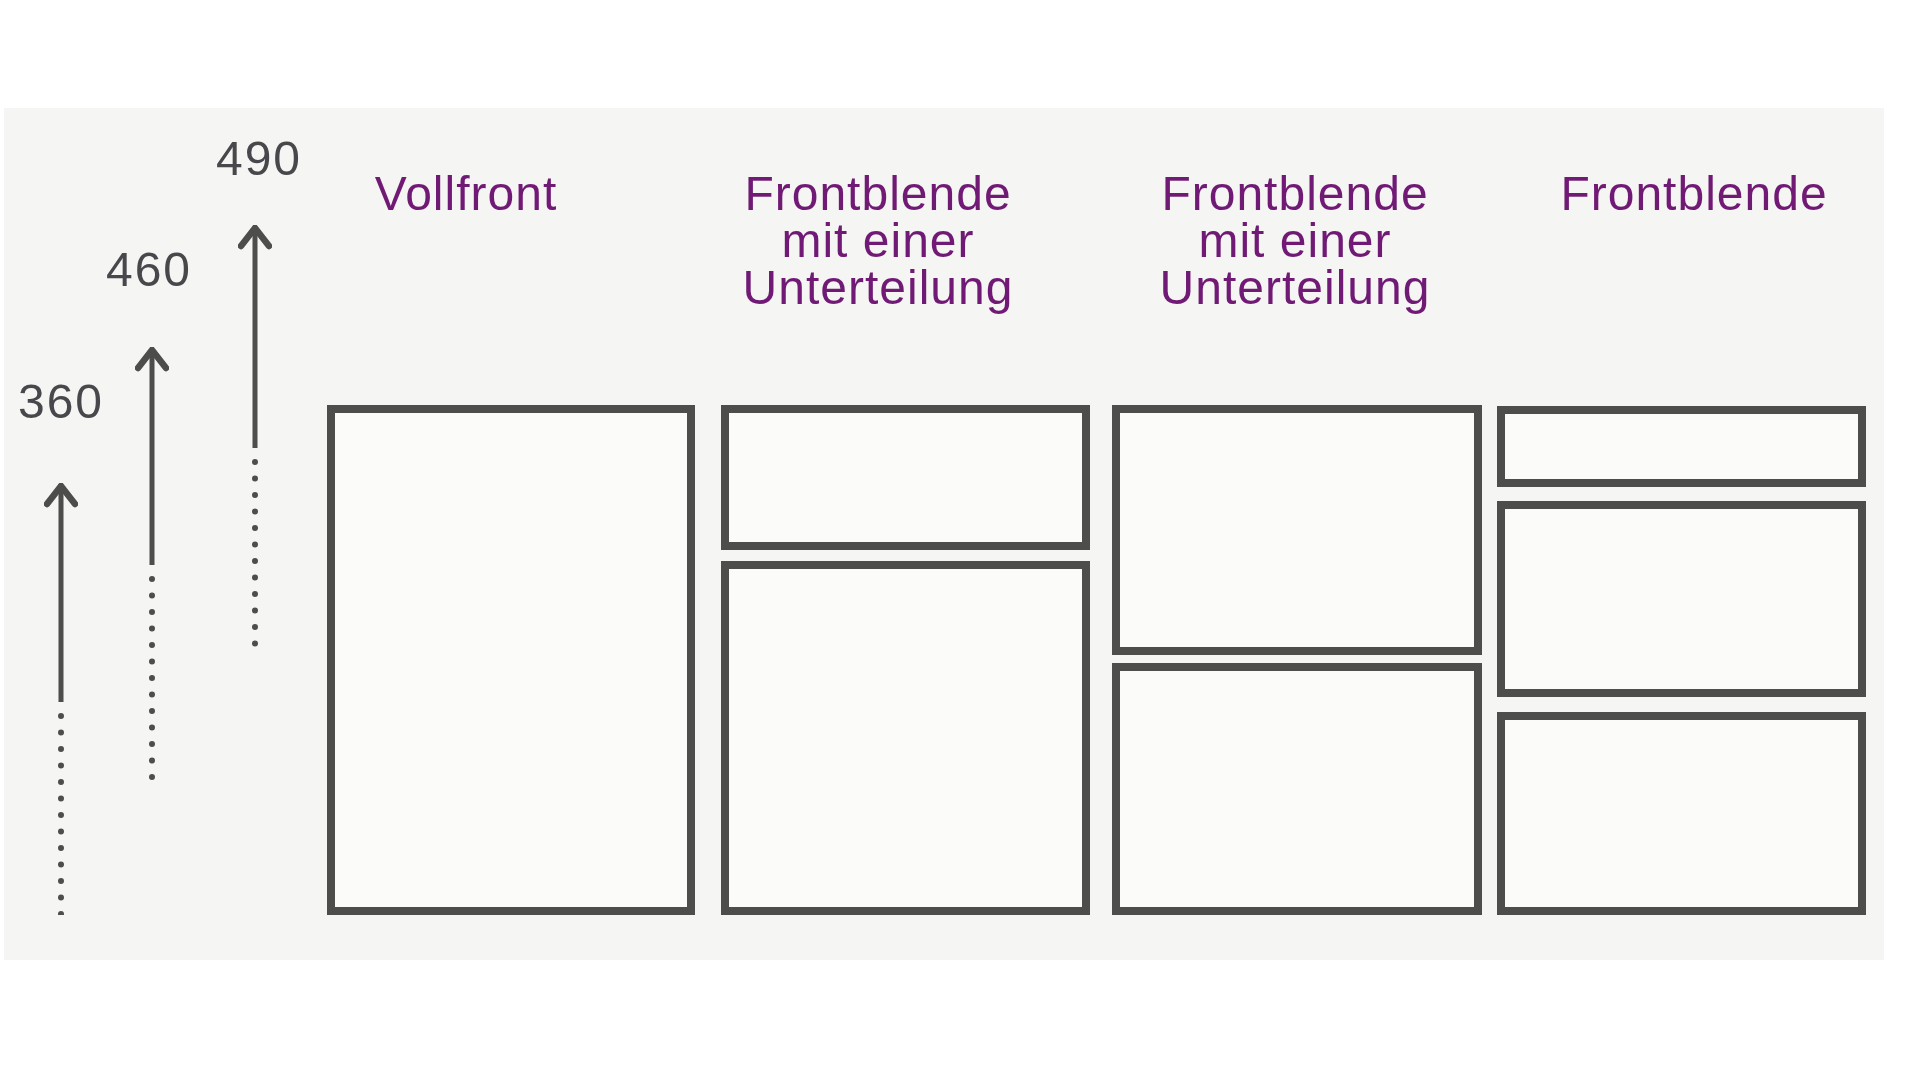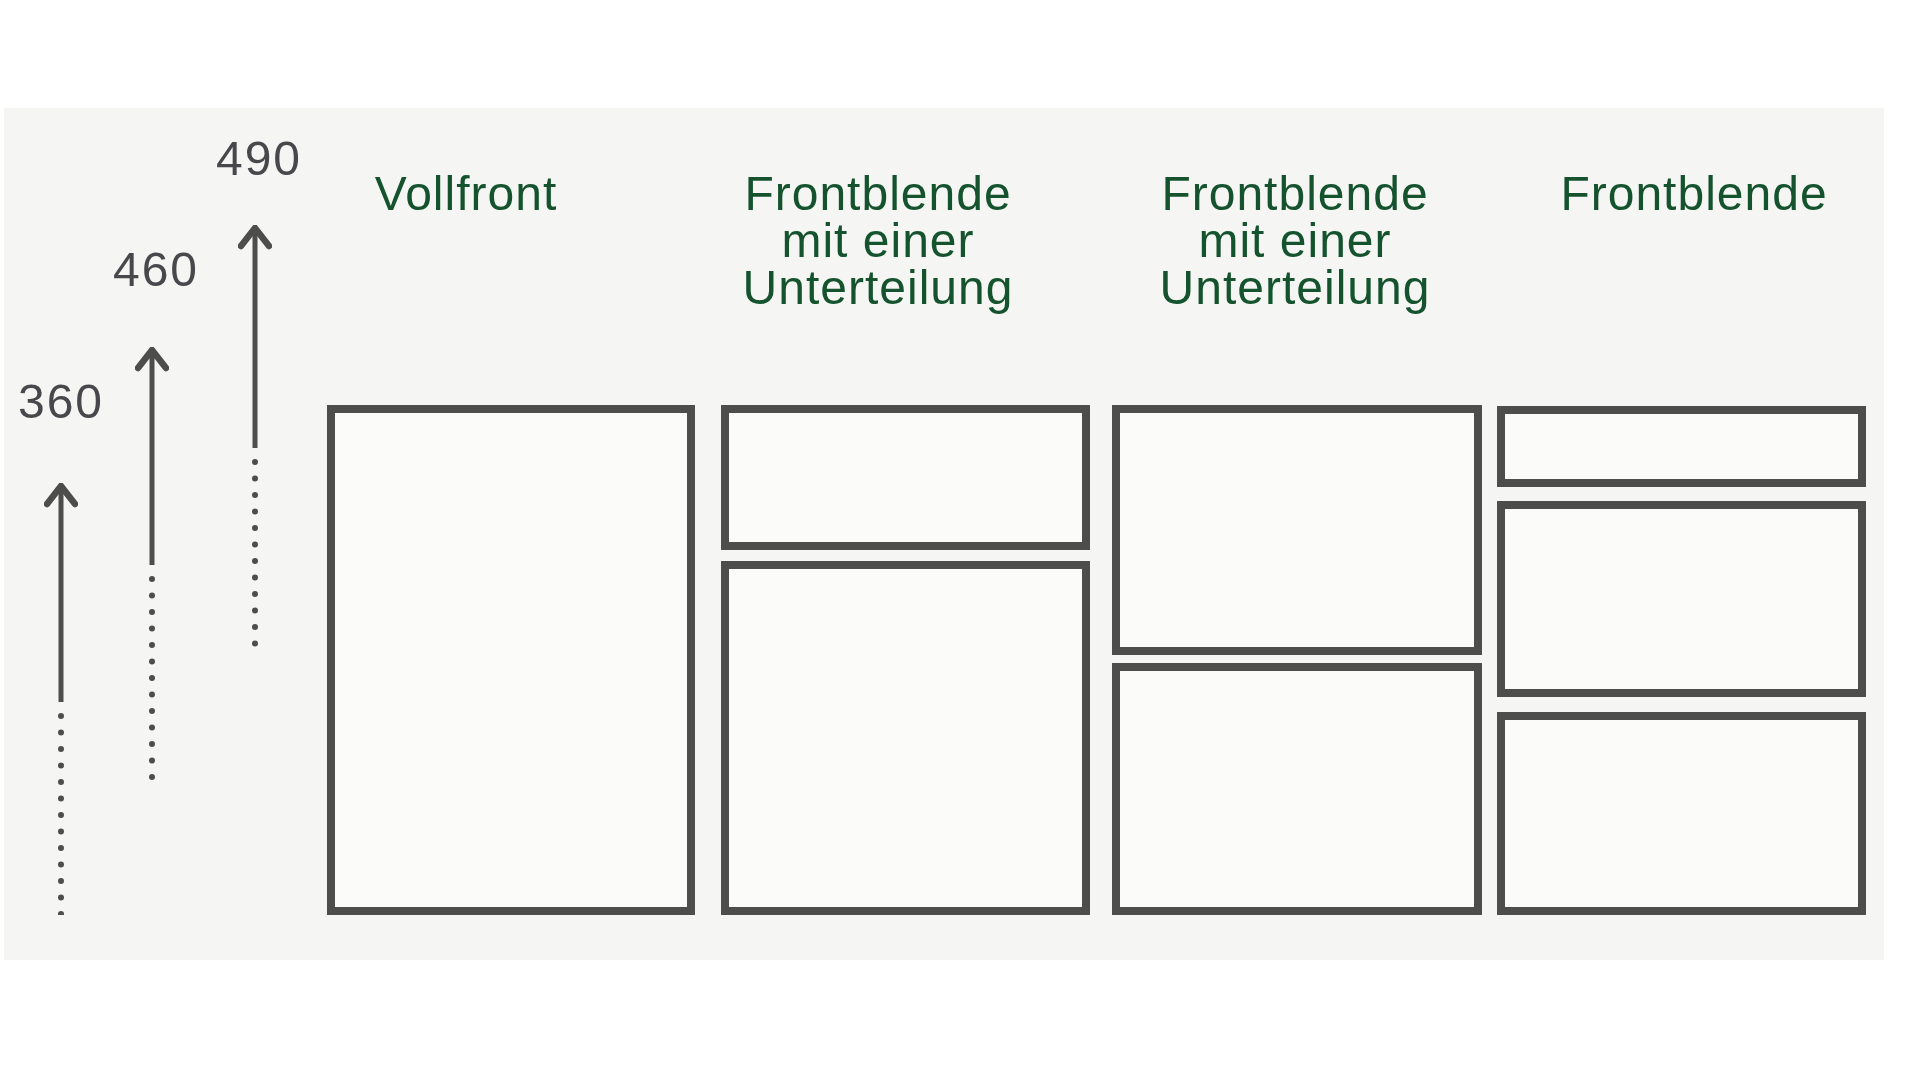--- a/index.html
+++ b/index.html
@@ -28,40 +28,40 @@
     position: absolute;
     width: 160px;
     text-align: center;
     font-size: 48px;
     font-weight: 400;
     letter-spacing: 2px;
     color: #48484c;
     line-height: 1;
   }
   .dim-490 { left: 179px; top: 135px; }
-  .dim-460 { left: 76px;  top: 246px; }
+  .dim-460 { left: 69px;  top: 246px; }
   .dim-360 { left: -19px; top: 378px; }
   
   .arrow {
     position: absolute;
     width: 34px;
   }
   .arrow-490 { left: 238px; top: 225px; height: 433px; }
   .arrow-460 { left: 135px; top: 347px; height: 435px; }
   .arrow-360 { left: 44px;  top: 483px; height: 432px; }
   
   .col-title {
     position: absolute;
     top: 170px;
     width: 420px;
     text-align: center;
     font-size: 48px;
     font-weight: 400;
     letter-spacing: 1px;
-    color: #14532d;
+    color: #701a75;
     line-height: 47px;
   }
   .title-1 { left: 256px; }
   .title-2 { left: 668px; }
   .title-3 { left: 1085px; }
   .title-4 { left: 1484px; }
   
   .fbox {
     position: absolute;
     box-sizing: border-box;

